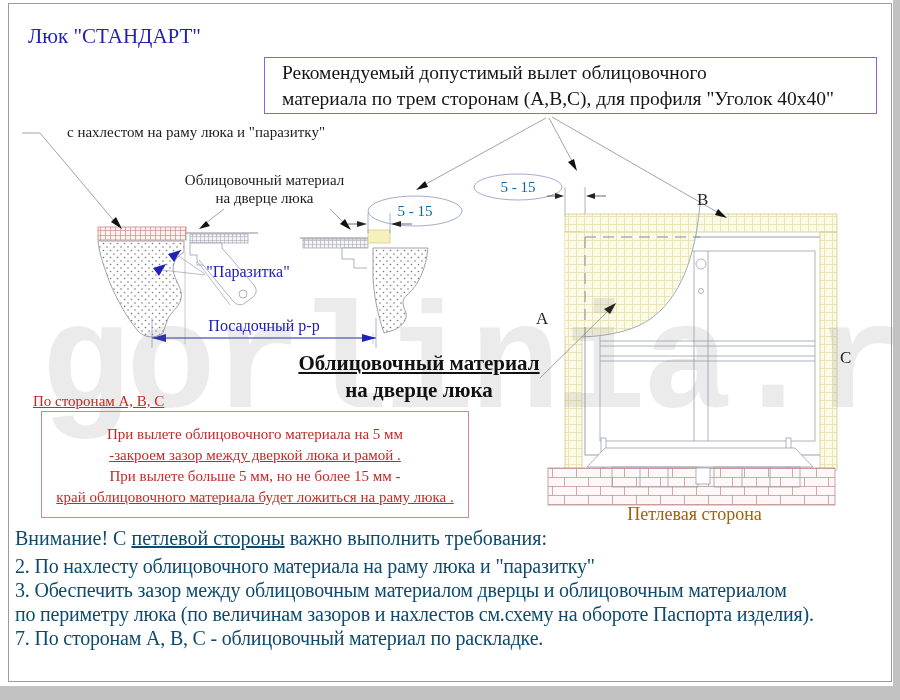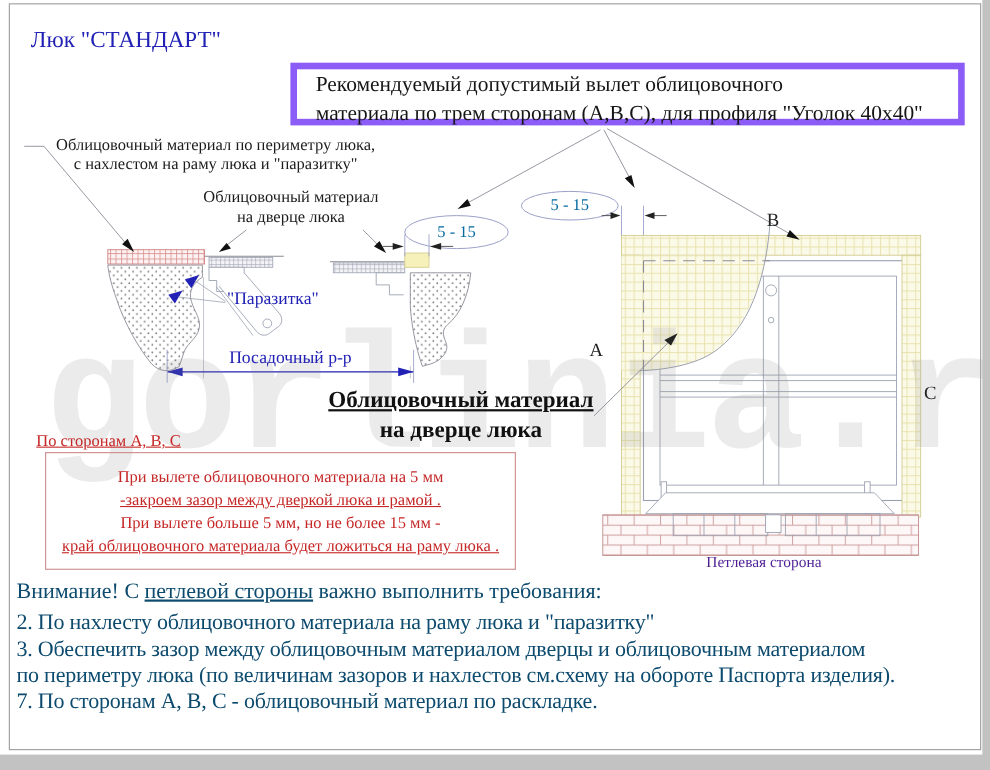--- a/index.html
+++ b/index.html
@@ -12,31 +12,31 @@
   .abs { position:absolute; z-index:5; }
   svg.canvas { position:absolute; left:0; top:0; z-index:1; }
   .wm { position:absolute; left:40px; top:282px; z-index:2; font-family:Liberation Mono, monospace;
         font-weight:bold; font-size:150px; letter-spacing:-4px; color:#8a8a8a; opacity:0.16;
         white-space:nowrap; }
   .blue { color:#2121b5; }
   .red { color:#c62828; }
   .ctr { text-align:center; }
   .ul { text-decoration:underline; }
   .title { font-size:21px; }
-  .callout { left:264px; top:57px; width:613px; height:57px; border:6px solid #8b5cf6;
+  .callout { left:264px; top:57px; width:613px; height:57px; border:1px solid #8b5cf6;
              font-size:19.5px; line-height:26px; padding:2px 0 0 17px; color:#151515; }
   .lbl { font-size:15px; line-height:17.5px; color:#1c1c1c; }
   .bluelbl { font-size:16px; }
   .dimtxt { font-size:15px; color:#0369a1; }
   .sideletter { font-size:17px; color:#222; }
   .biglbl { font-size:21px; font-weight:bold; line-height:27px; color:#111; }
   .redhead { font-size:15px; }
   .redbox { left:41px; top:411px; width:428px; height:107px; border:1px solid #cc8a8a;
             font-size:15px; line-height:21px; padding-top:12px; text-align:center; }
-  .hingelbl { font-size:14px; color:#4c1d95; }
+  .hingelbl { font-size:18px; color:#a16207; }
   .req { left:15px; top:527px; width:860px; color:#0c4a6e; }
   .req .intro { font-size:20px; margin-bottom:4px; }
   .req .item { font-size:20px; line-height:24px; letter-spacing:-0.2px; }
 </style>
 </head>
 <body>
 
 <div class="page">
 
   <svg class="canvas" width="900" height="700" viewBox="0 0 900 700">
@@ -172,21 +172,20 @@
   <div class="wm">gorlinia.ru</div>
 
   <div class="abs title blue" style="left:28px; top:24px;">Люк "СТАНДАРТ"</div>
 
   <div class="abs callout">
     <div>Рекомендуемый допустимый вылет облицовочного</div>
     <div>материала по трем сторонам (А,В,С), для профиля "Уголок 40x40"</div>
   </div>
 
   <div class="abs lbl ctr" style="left:28px; top:124px; width:336px;">
-    <div>Облицовочный материал по периметру люка,</div>
     <div>с нахлестом на раму люка и "паразитку"</div>
   </div>
 
   <div class="abs lbl ctr" style="left:172px; top:172px; width:185px;">
     <div>Облицовочный материал</div>
     <div>на дверце люка</div>
   </div>
 
   <div class="abs dimtxt ctr" style="left:375px; top:203px; width:80px;">5 - 15</div>
   <div class="abs dimtxt ctr" style="left:478px; top:179px; width:80px;">5 - 15</div>

